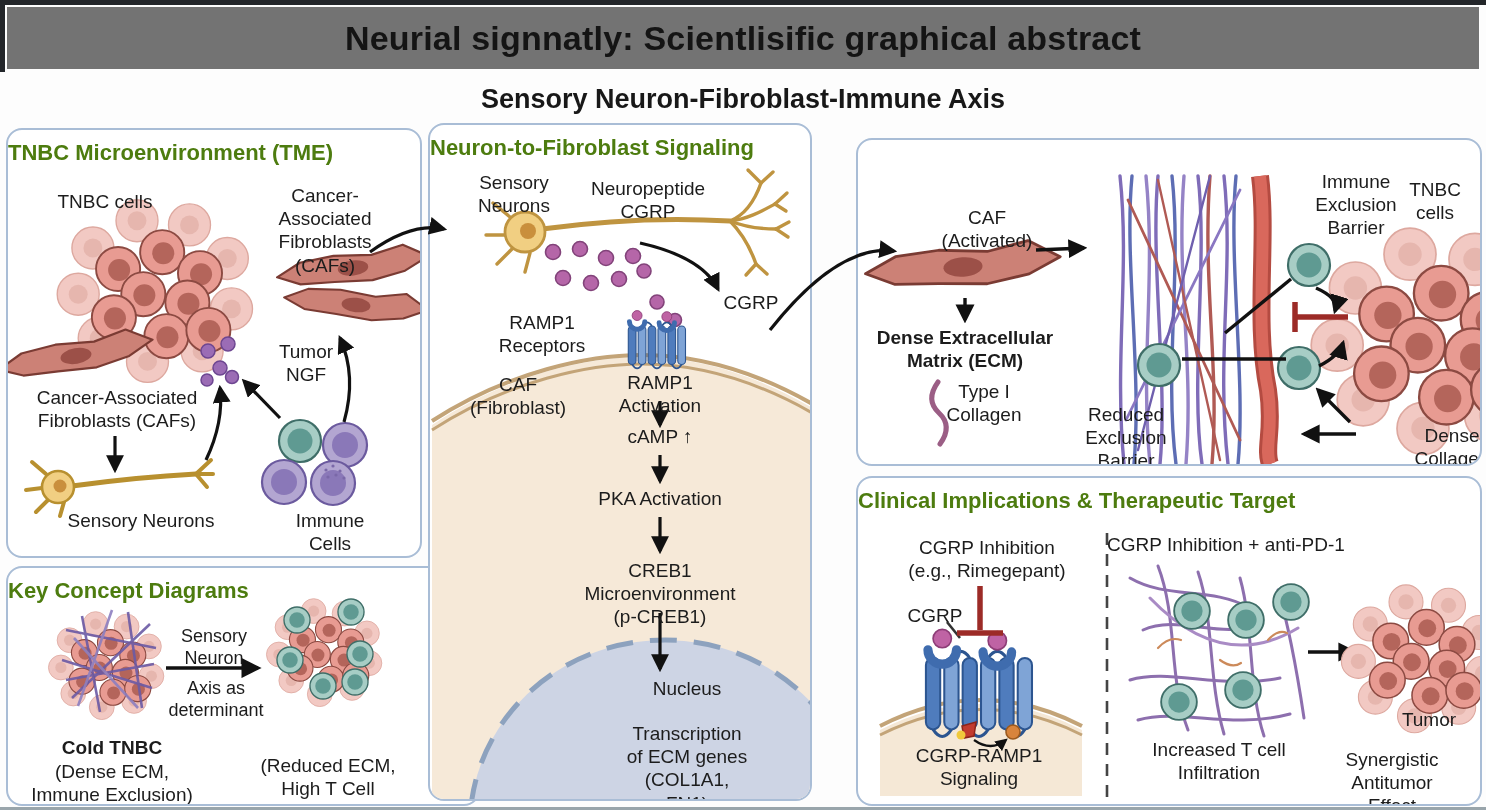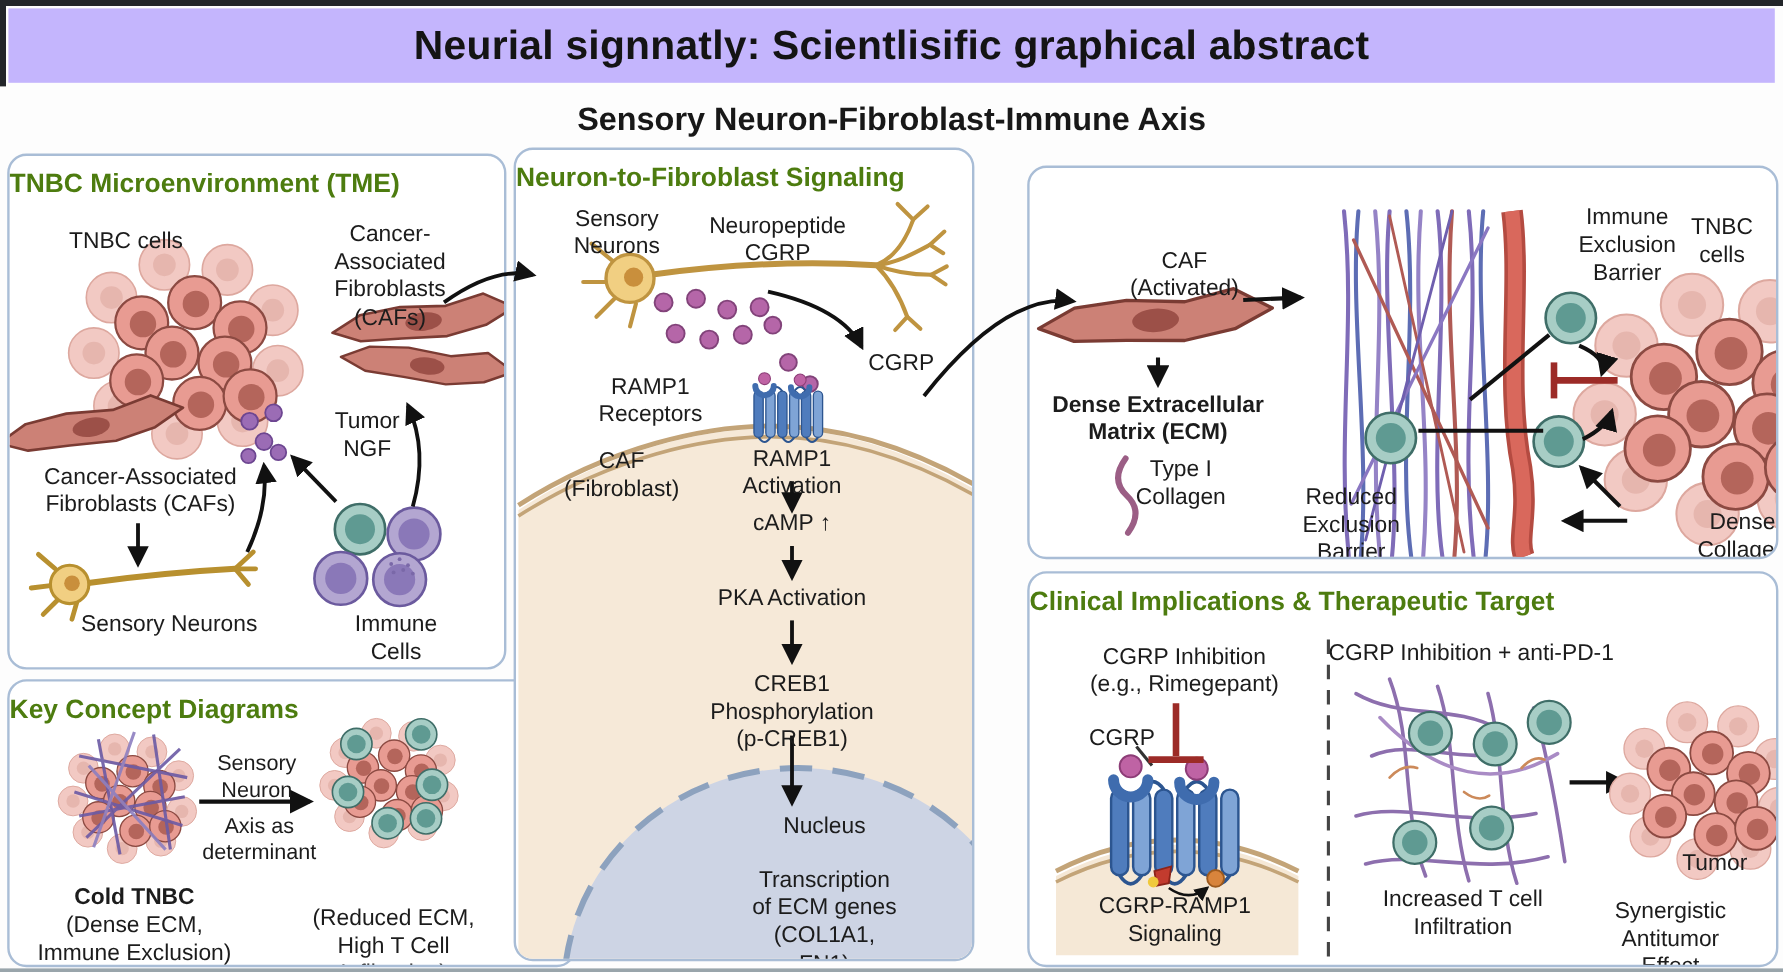--- a/index.html
+++ b/index.html
@@ -5,21 +5,21 @@
   html,body{margin:0;padding:0;}
   body{
     width:1486px;height:810px;position:relative;overflow:hidden;
     background:#fdfdfd;font-family:"Liberation Sans",sans-serif;color:#1c1c1c;
   }
   .top-strip{position:absolute;left:0;top:0;width:1486px;height:5px;background:#23262a;}
   .left-strip{position:absolute;left:0;top:0;width:5px;height:72px;background:#23262a;}
   .bottom-strip{position:absolute;left:0;bottom:0;width:1486px;height:3px;background:#6e7f88;opacity:.7;}
   .title-bar{
     position:absolute;left:7px;top:7px;width:1472px;height:62px;
-    background:#c4b5fd;display:flex;align-items:center;justify-content:center;
+    background:#737373;display:flex;align-items:center;justify-content:center;
   }
   .main-title{font-size:34px;font-weight:800;letter-spacing:.2px;color:#141414;}
   .subtitle{
     position:absolute;left:0;top:84px;width:100%;text-align:center;
     font-size:27px;font-weight:800;color:#181818;
   }
   .panel{
     position:absolute;background:#ffffff;border:2px solid #a9bdd6;border-radius:16px;
     overflow:hidden;box-sizing:border-box;
   }
@@ -293,21 +293,21 @@
   <div class="lbl" style="left:218px;top:52px;">Neuropeptide
 CGRP</div>
   <div class="lbl" style="left:321px;top:166px;">CGRP</div>
   <div class="lbl" style="left:112px;top:186px;">RAMP1
 Receptors</div>
   <div class="lbl" style="left:88px;top:248px;">CAF
 (Fibroblast)</div>
   <div class="lbl" style="left:230px;top:246px;">RAMP1 Activation</div>
   <div class="lbl" style="left:230px;top:300px;">cAMP ↑</div>
   <div class="lbl" style="left:230px;top:362px;">PKA Activation</div>
-  <div class="lbl" style="left:230px;top:434px;">CREB1 Phosphorylation
+  <div class="lbl" style="left:230px;top:434px;">CREB1 Microenvironment
 (p-CREB1)</div>
   <div class="lbl" style="left:257px;top:552px;">Nucleus</div>
   <div class="lbl" style="left:257px;top:597px;">Transcription of ECM genes
 (COL1A1, FN1)</div>
 </div>
 
 <div class="panel" id="panel-ecm">
   <svg class="art" width="626" height="328">
 
     <g transform="translate(105,127) rotate(-4) scale(1.15)">

